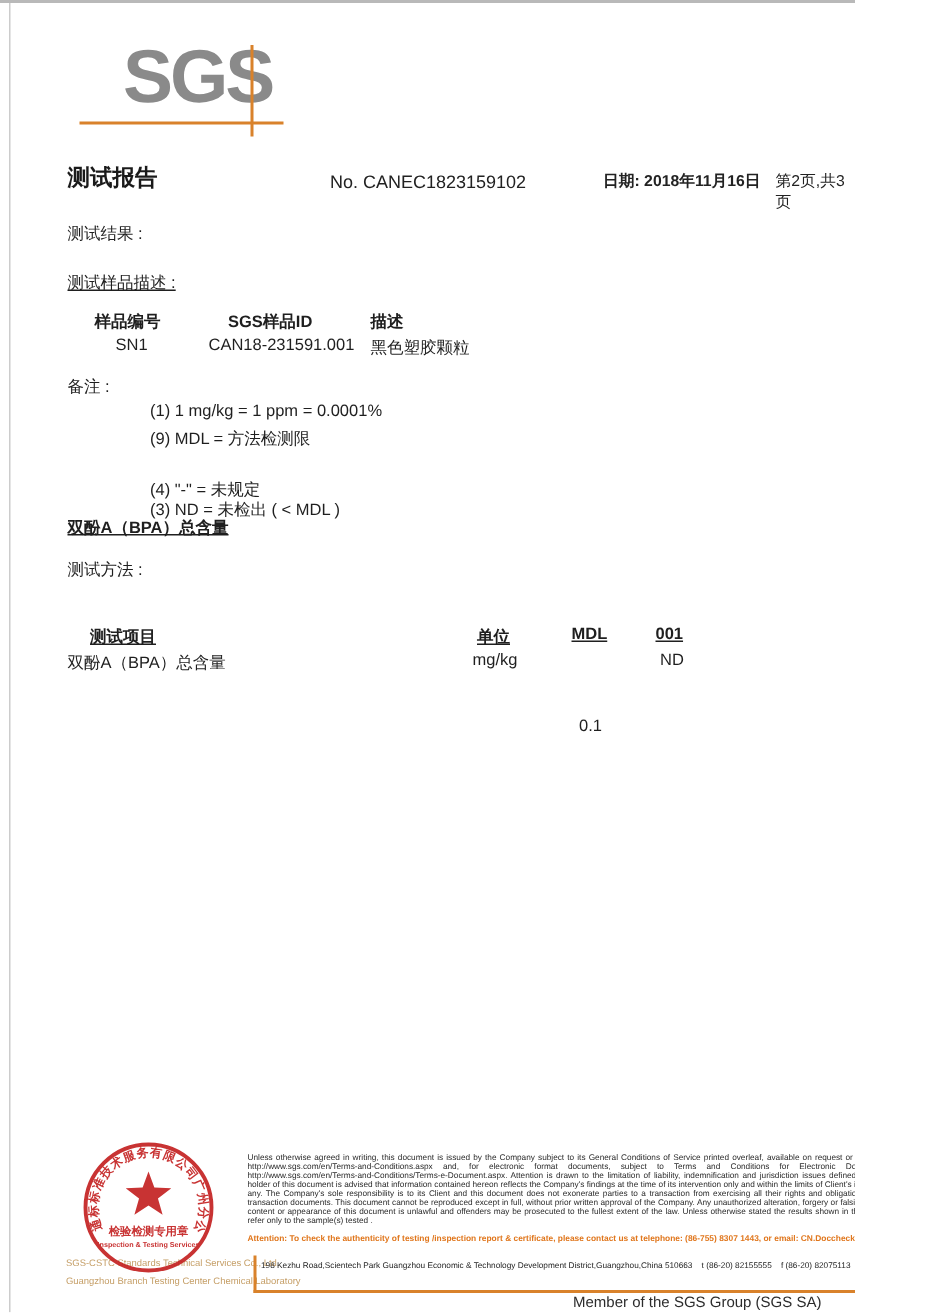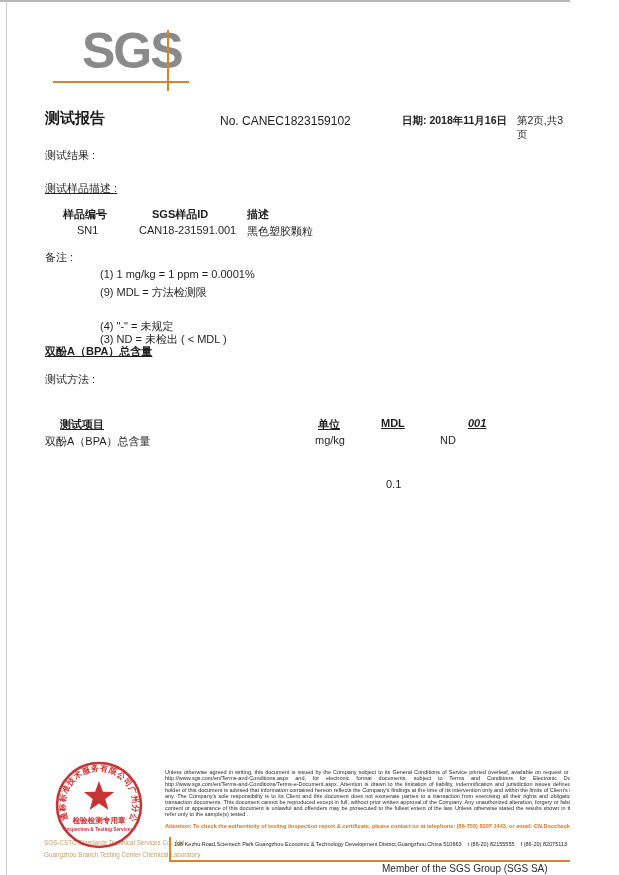--- a/index.html
+++ b/index.html
@@ -25,21 +25,21 @@
 
   
   .doc-title{left:45px;top:109px;font-size:15px;font-weight:bold;color:#1a1a1a;}
   .report-no{left:220px;top:114px;font-size:12px;}
   .report-date{left:402px;top:114px;font-size:10.5px;font-weight:bold;}
   .page-count{left:517px;top:114px;font-size:10.5px;}
 
   .t11{font-size:11px;color:#1f1f1f;}
   .bold{font-weight:bold;}
   .und{text-decoration:underline;}
-  .ital{font-style:italic;margin-left:31px;}
+  .ital{}
 
   .results-label{left:45px;top:148px;}
   .sample-desc-label{left:45px;top:181px;font-weight:normal;text-decoration:underline;}
 
   .s-h1{left:63px;top:207px;}
   .s-h2{left:152px;top:207px;}
   .s-h3{left:247px;top:207px;}
   .s-v1{left:77px;top:224px;}
   .s-v2{left:139px;top:224px;}
   .s-v3{left:247px;top:224px;}

